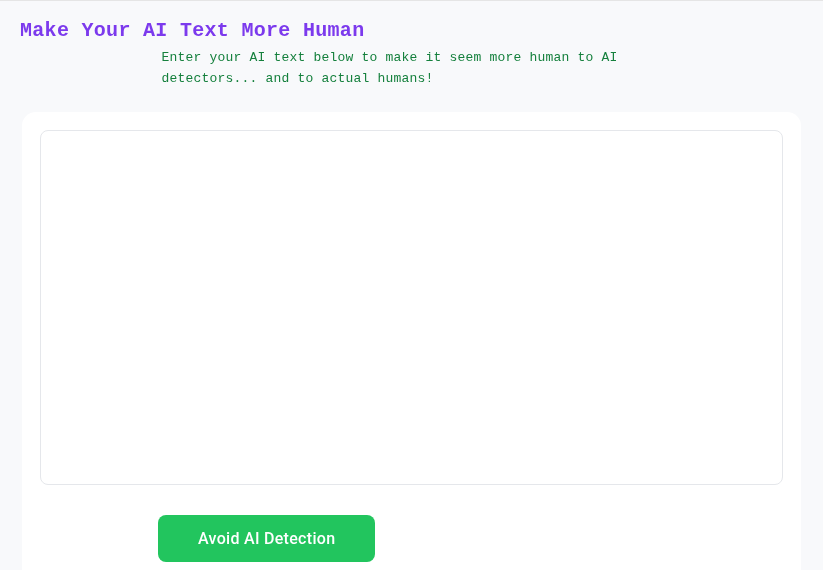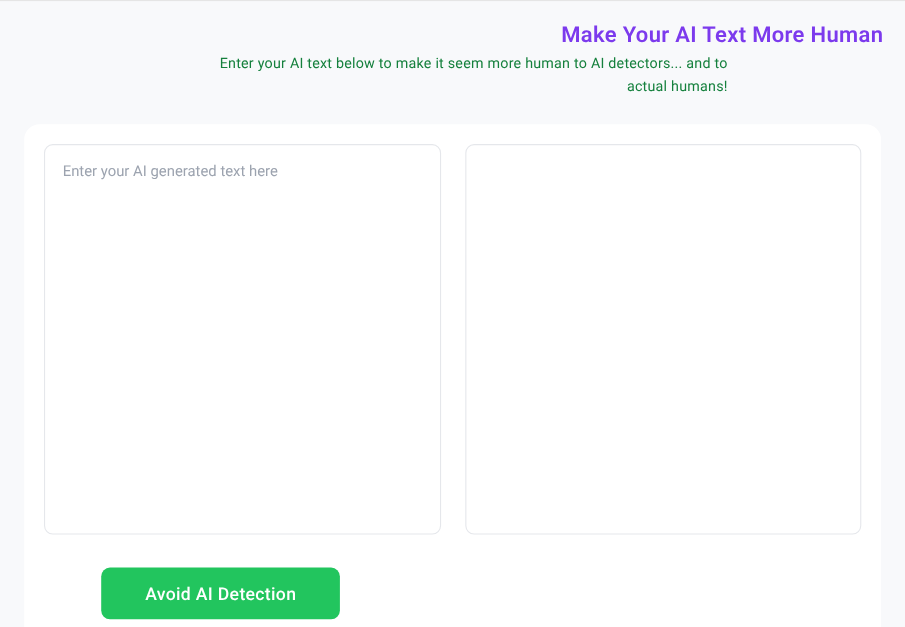--- a/index.html
+++ b/index.html
@@ -9,22 +9,23 @@
     }
     body {
       font-family: -apple-system, BlinkMacSystemFont, "Segoe UI", Roboto, "Helvetica Neue", Arial, sans-serif;
       background: #f8f9fb;
       width: 823px;
       height: 570px;
       overflow: hidden;
       border-top: 1px solid #e5e5e5;
     }
     .header {
-      text-align: right;
+      text-align: left;
       padding: 18px 20px 10px 20px;
+      font-family: Liberation Mono, monospace;
     }
     .title {
       color: #7c3aed;
       font-size: 20px;
       font-weight: 600;
       letter-spacing: 0.3px;
       margin-bottom: 6px;
     }
     .subtitle {
       color: #15803d;
@@ -76,33 +77,32 @@
     .primary-btn {
       background: #22c55e;
       color: #ffffff;
       border: none;
       border-radius: 8px;
       padding: 14px 40px;
       font-size: 16px;
       font-weight: 500;
       letter-spacing: 0.3px;
       cursor: pointer;
-      margin-left: 52px;
+      margin-left: 118px;
       font-family: inherit;
     }
   </style>
 </head>
 <body>
 
 <div class="header">
   <h1 class="title">Make Your AI Text More Human</h1>
   <p class="subtitle">Enter your AI text below to make it seem more human to AI detectors... and to actual humans!</p>
 </div>
 
 <div class="card">
   <div class="panes">
-    <textarea class="pane" placeholder="Enter your AI generated text here" style=""></textarea>
     <div class="output-pane"></div>
   </div>
   <div class="action-row">
     <button class="primary-btn">Avoid AI Detection</button>
   </div>
 </div>
 
 </body></html>

